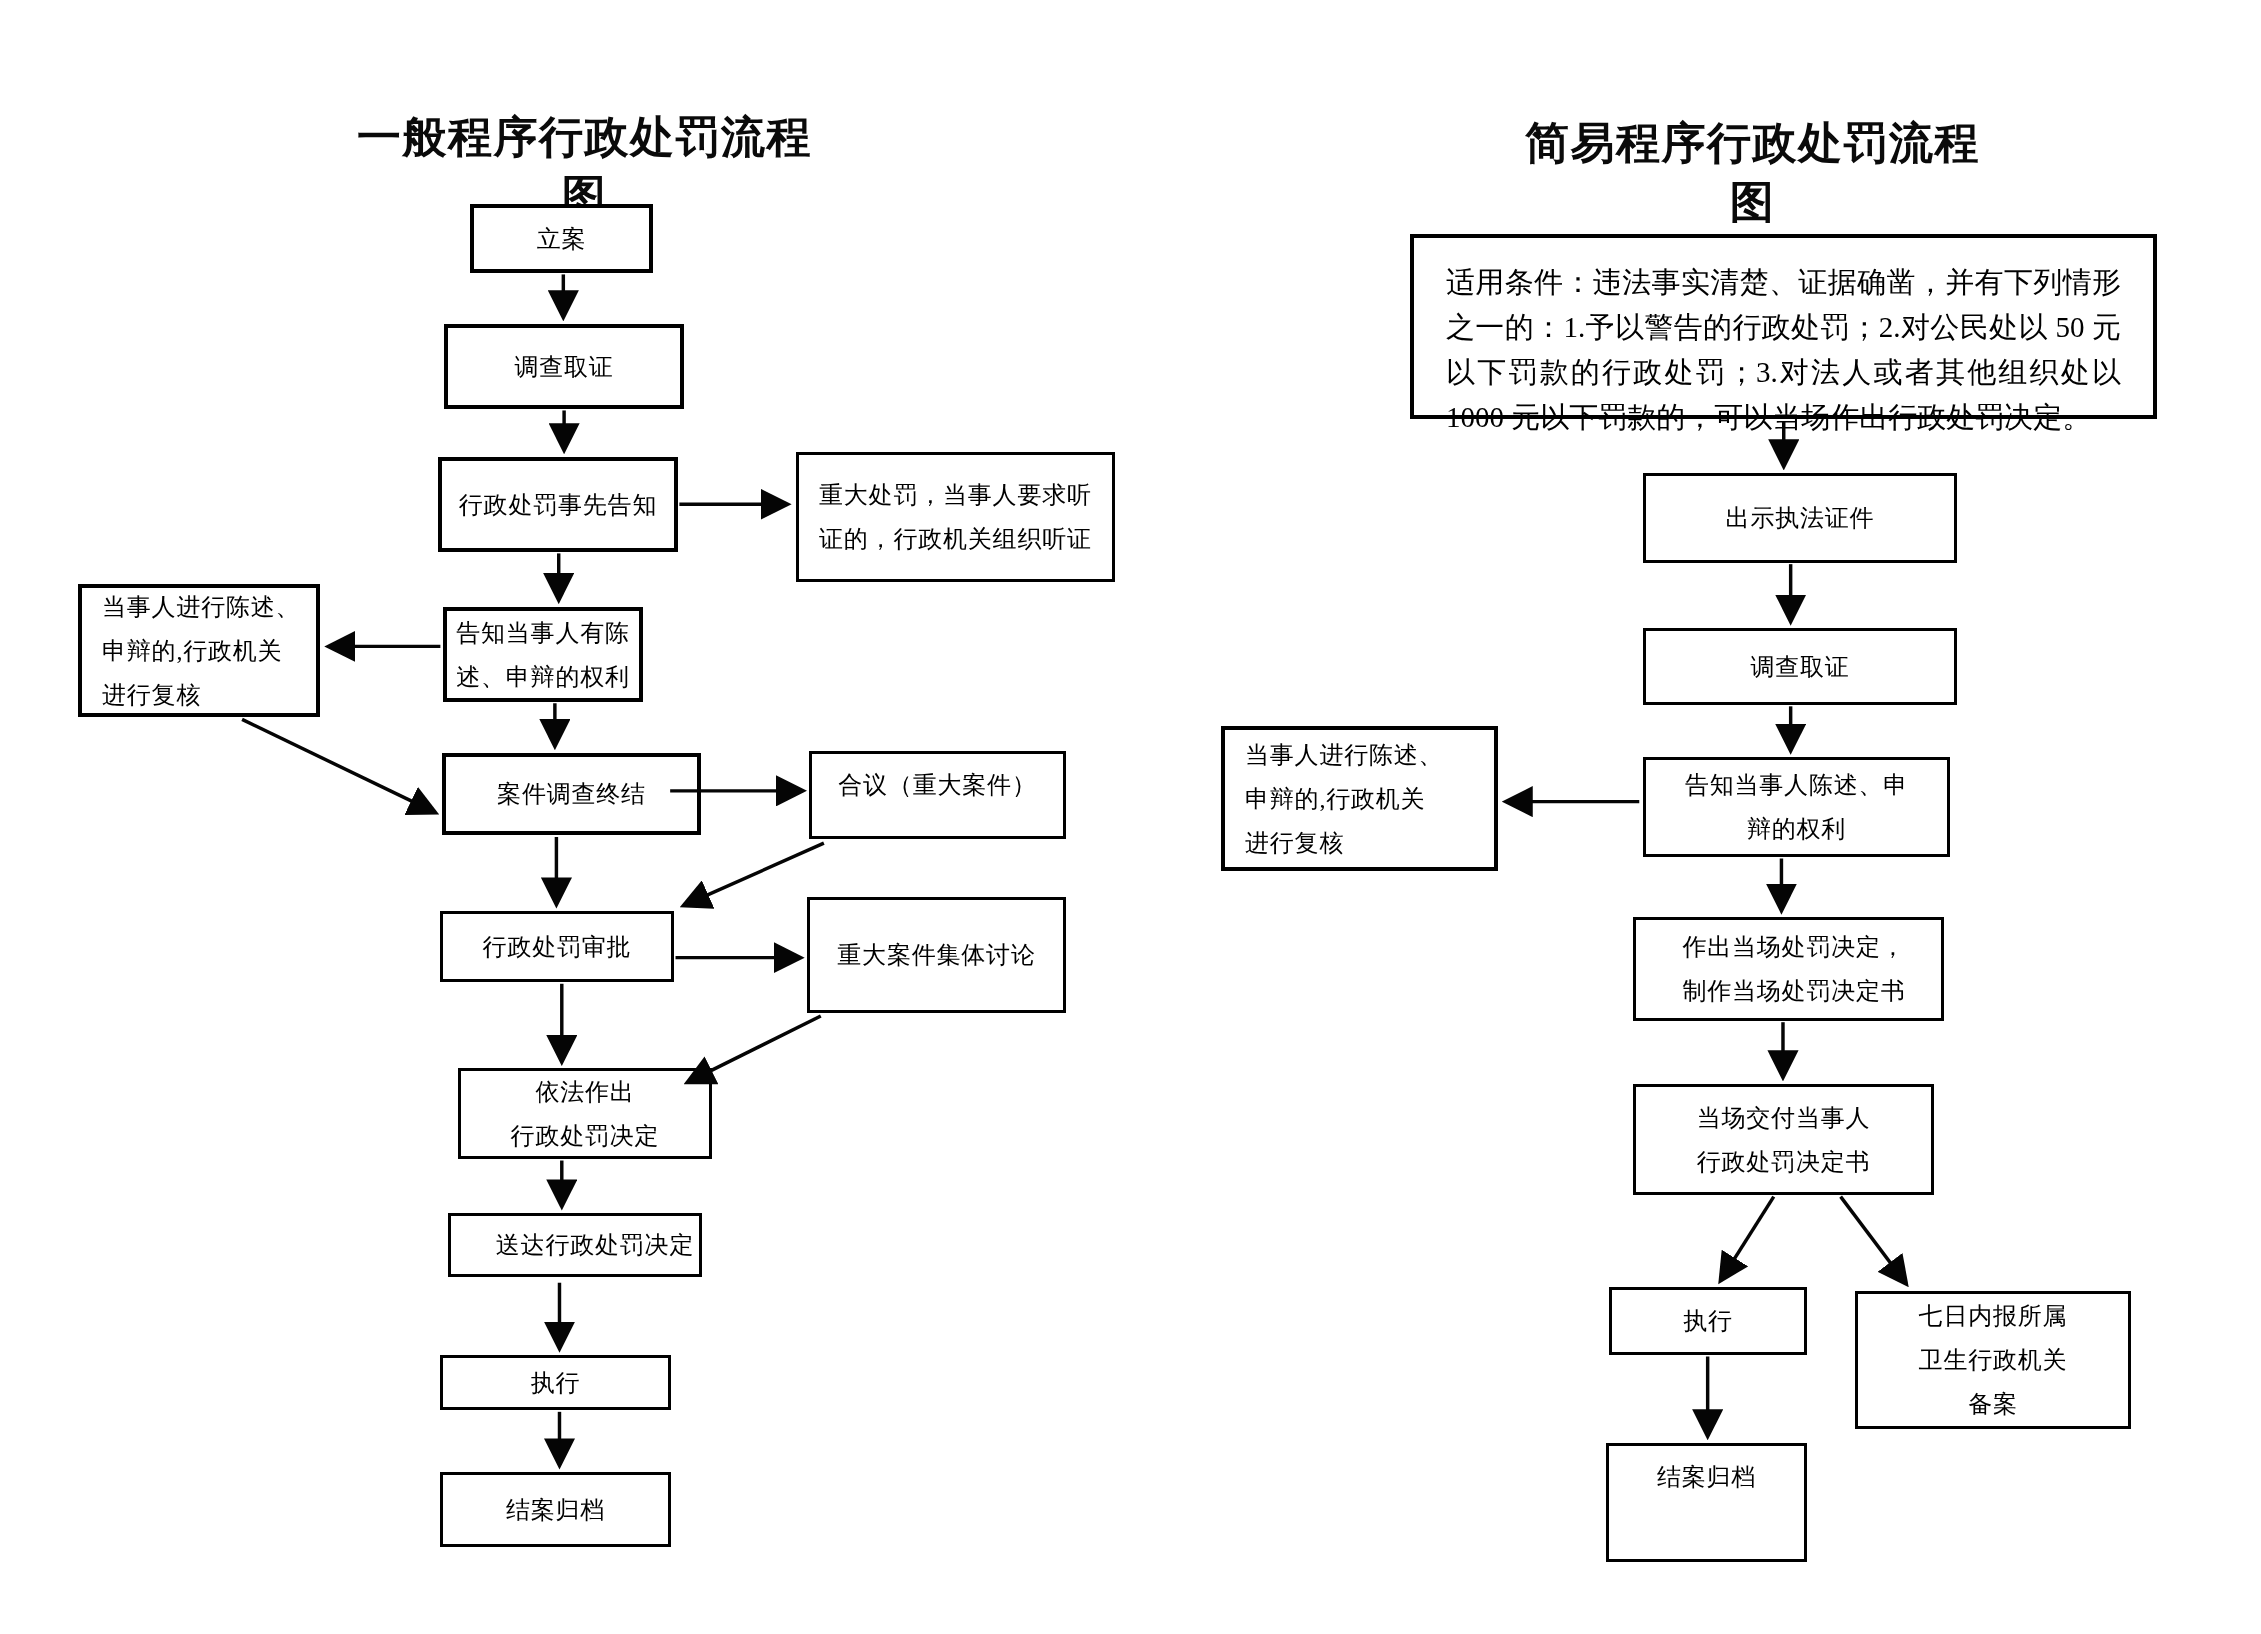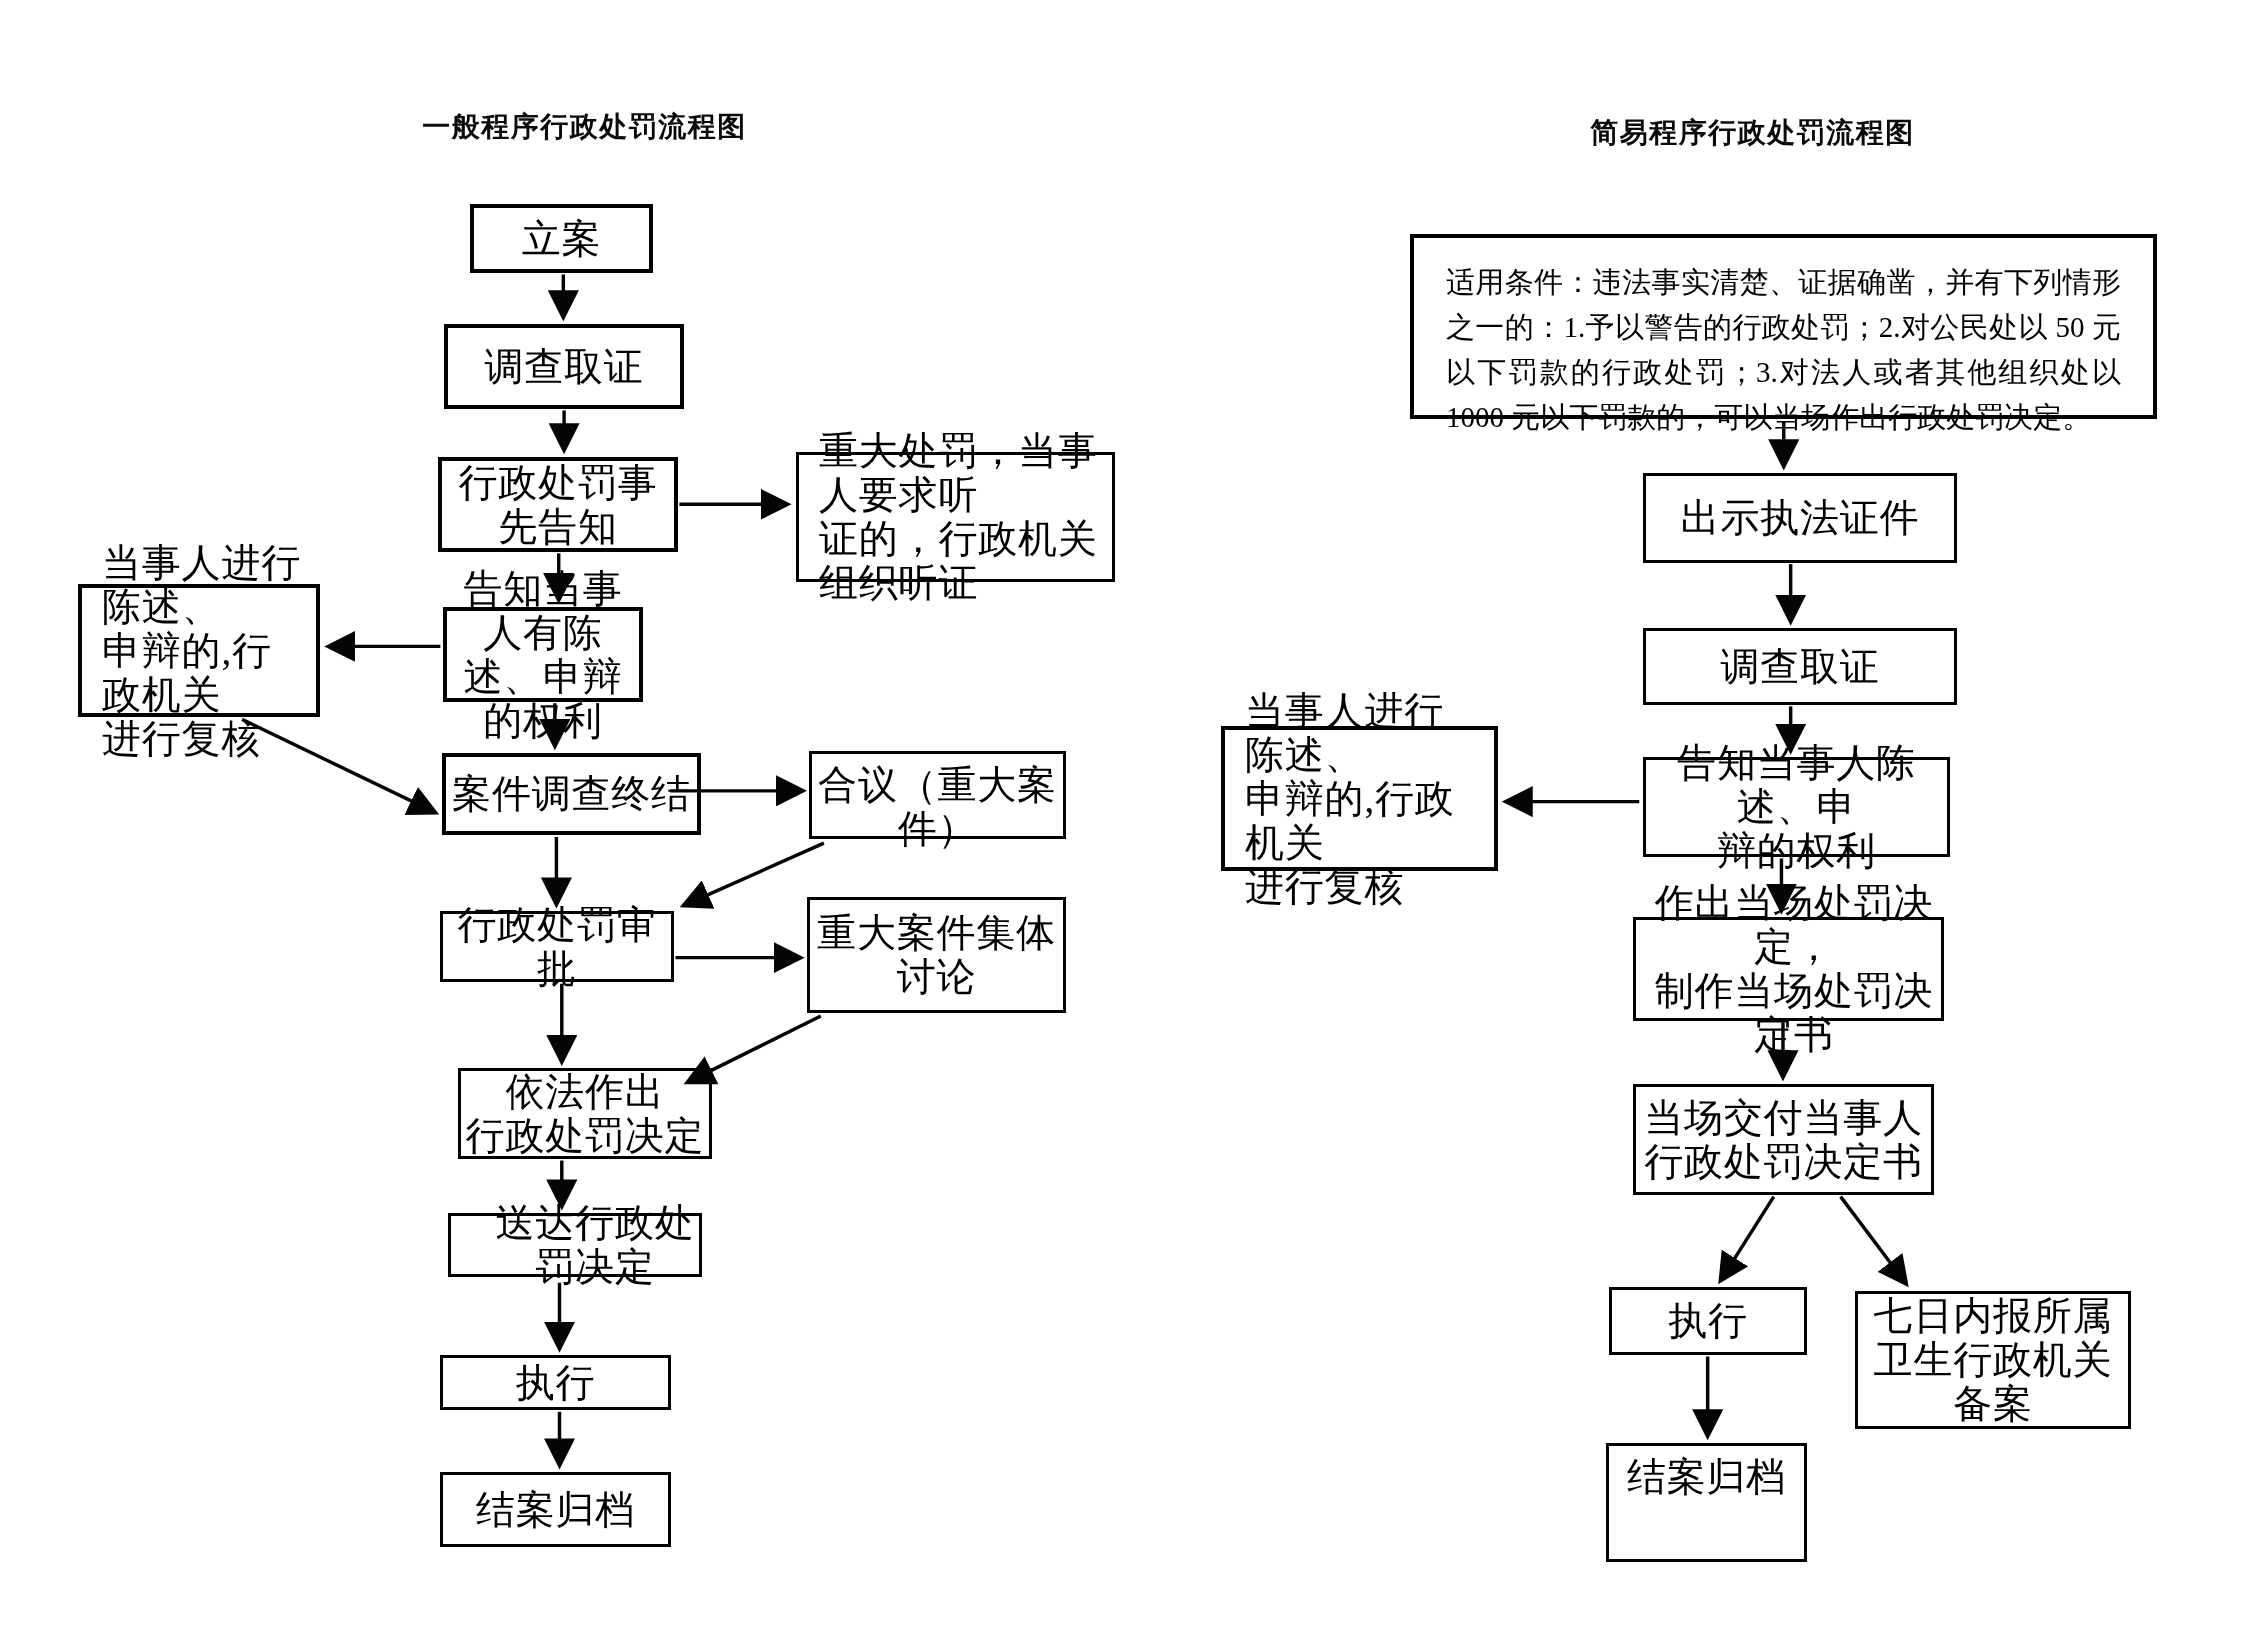--- a/index.html
+++ b/index.html
@@ -12,34 +12,34 @@
     height: 1634px;
     position: relative;
     font-family: "Liberation Serif", "DejaVu Serif", serif;
     color: #000000;
   }
   .chart-title {
     position: absolute;
     text-align: center;
     font-family: "Liberation Sans", "DejaVu Sans", sans-serif;
     font-weight: bold;
-    font-size: 28px;
+    font-size: 44px;
     letter-spacing: 1.5px;
     color: #0a0a0a;
   }
   .node {
     position: absolute;
     box-sizing: border-box;
     border: 3.8px solid #000000;
     background: #ffffff;
     display: flex;
     align-items: center;
     justify-content: center;
     text-align: center;
-    font-size: 39px;
+    font-size: 24px;
     line-height: 44px;
     white-space: pre-line;
     letter-spacing: 0.8px;
   }
   .node.thick { border-width: 4.6px; }
   .node.align-left {
     justify-content: flex-start;
     text-align: left;
     padding-left: 20px;
     padding-right: 10.8px;

